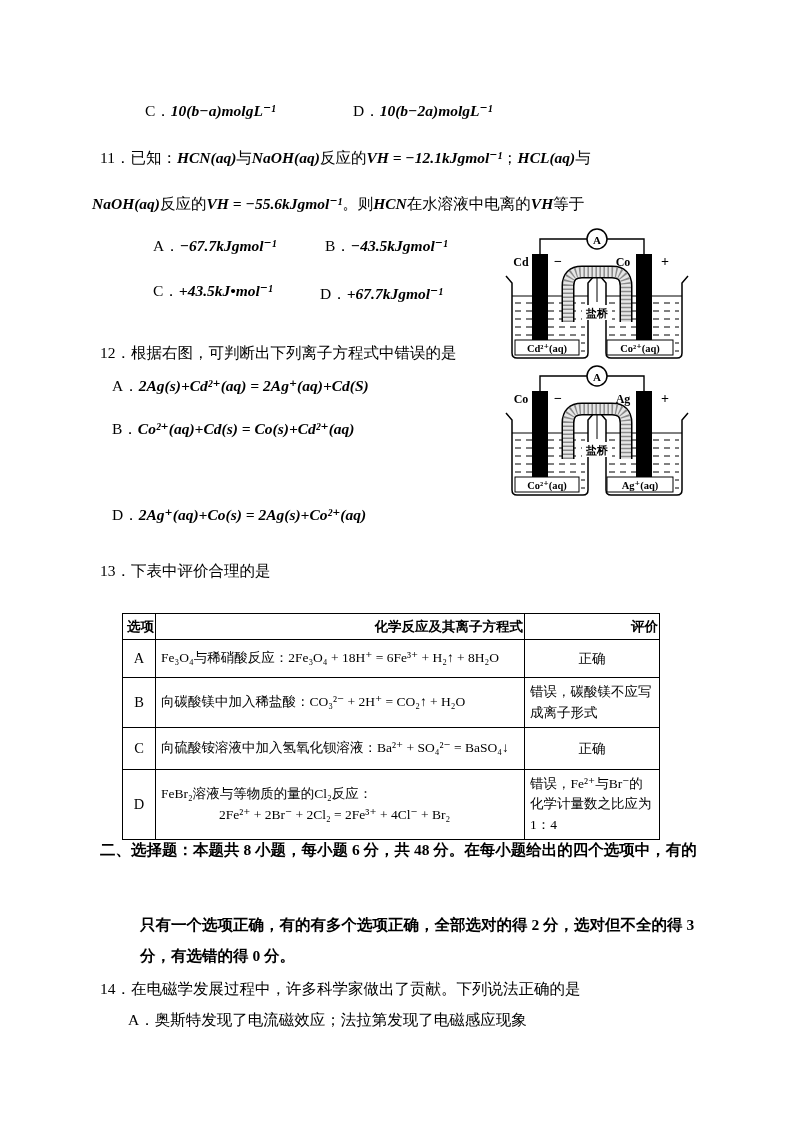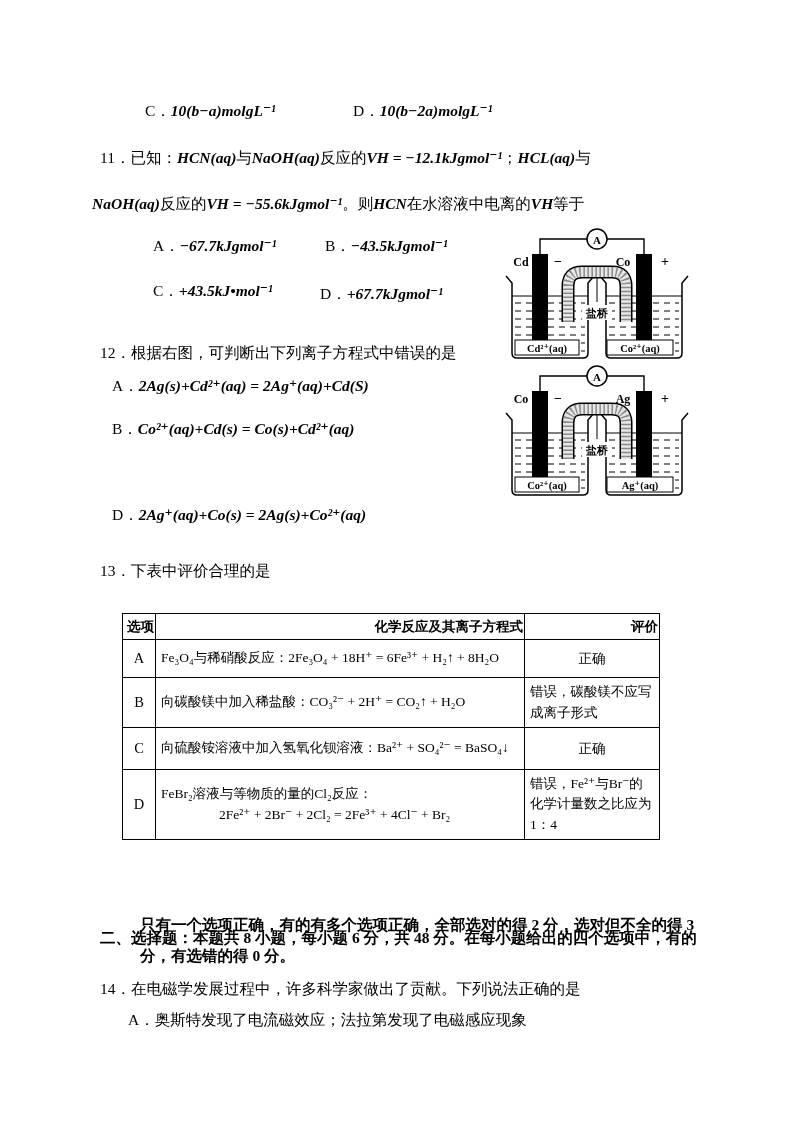--- a/index.html
+++ b/index.html
@@ -172,20 +172,20 @@
           <td class="col-opt">D</td>
           <td>
             <div class="rx-line">FeBr₂溶液与等物质的量的Cl₂反应：</div>
             <div class="rx-line rx-cont">2Fe²⁺ + 2Br⁻ + 2Cl₂ = 2Fe³⁺ + 4Cl⁻ + Br₂</div>
           </td>
           <td class="eval-left">错误，Fe²⁺与Br⁻的化学计量数之比应为1：4</td>
         </tr>
       </tbody>
   </table>
 
-  <div class="abs" style="left:100px;top:928px"><span class="seg-b">二、选择题：本题共 8 小题，每小题 6 分，共 48 分。在每小题给出的四个选项中，有的</span></div>
+  <div class="abs" style="left:100px;top:840px"><span class="seg-b">二、选择题：本题共 8 小题，每小题 6 分，共 48 分。在每小题给出的四个选项中，有的</span></div>
   <div class="abs" style="left:140px;top:915px"><span class="seg-b">只有一个选项正确，有的有多个选项正确，全部选对的得 2 分，选对但不全的得 3</span></div>
   <div class="abs" style="left:140px;top:946px"><span class="seg-b">分，有选错的得 0 分。</span></div>
 
   <div class="abs" style="left:100px;top:979px"><span class="seg-n">14．在电磁学发展过程中，许多科学家做出了贡献。下列说法正确的是</span></div>
   <div class="abs" style="left:128px;top:1010px"><span class="seg-n">A．奥斯特发现了电流磁效应；法拉第发现了电磁感应现象</span></div>
 
 </div>
 
 </body></html>

